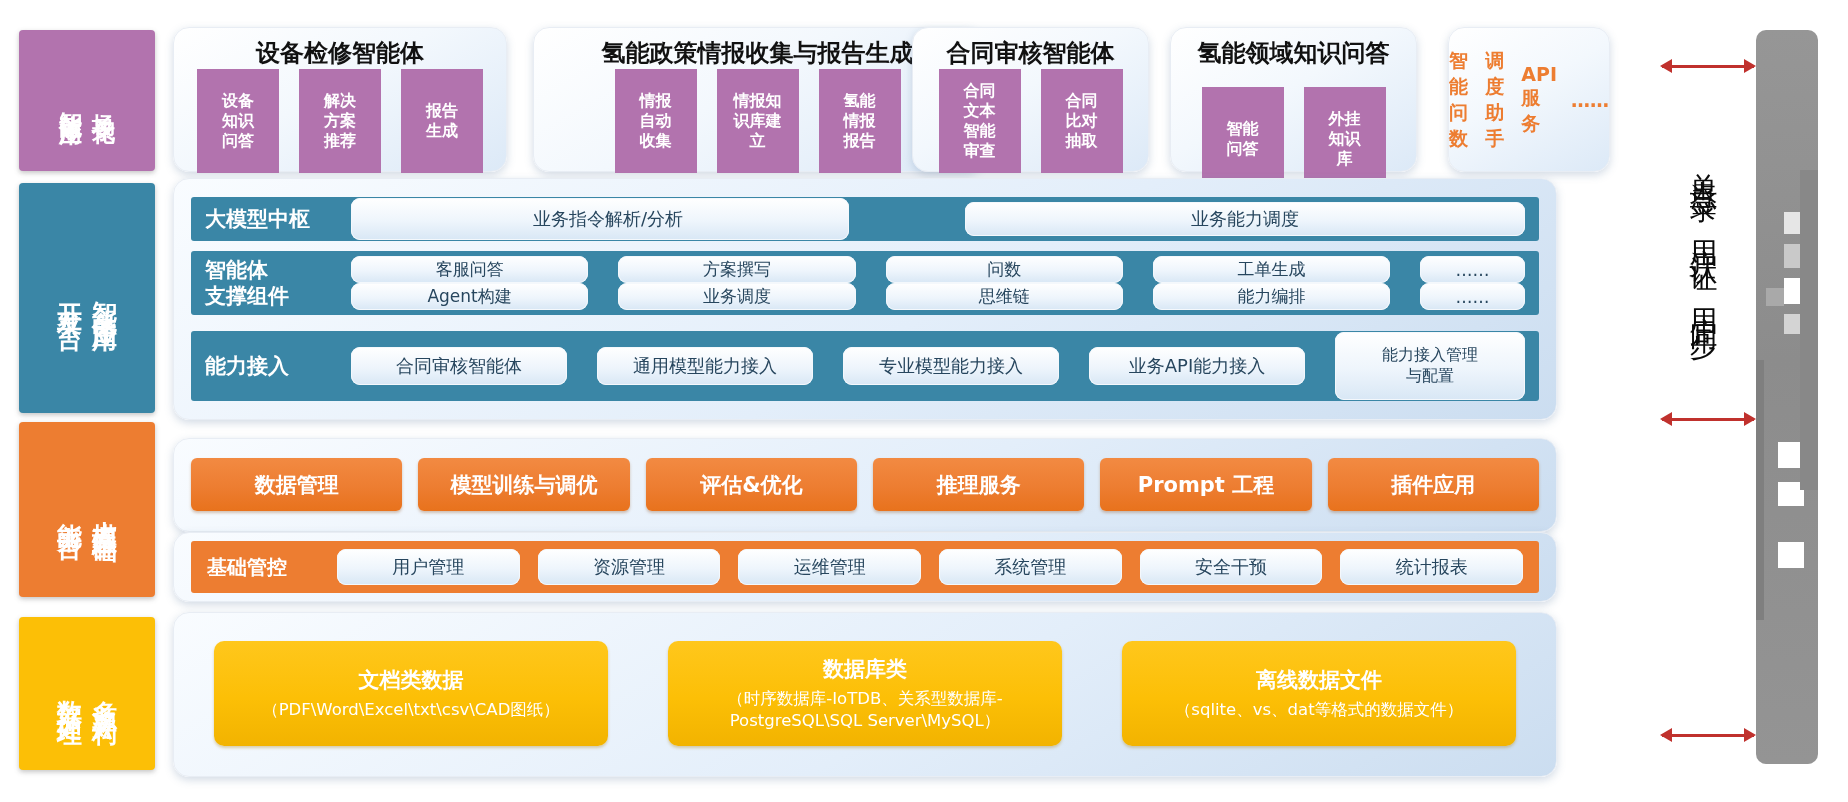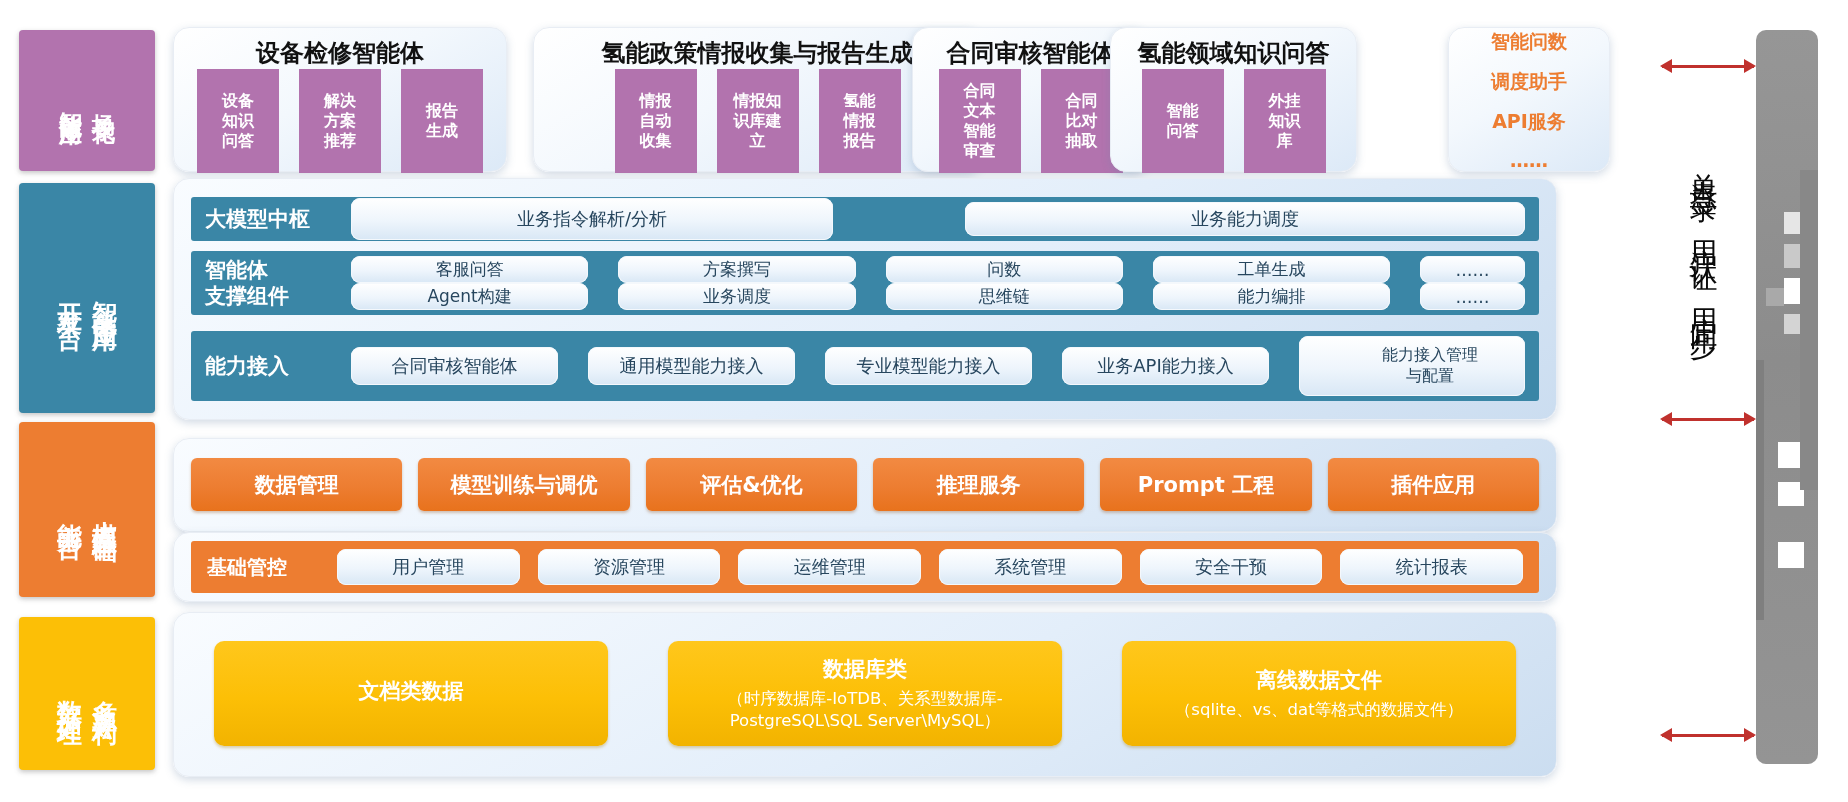--- a/index.html
+++ b/index.html
@@ -24,41 +24,41 @@
         box-shadow:0 3px 8px rgba(110,135,170,.30);}
   .bigcard{background:linear-gradient(150deg,#f9fcff 0%,#e3eefa 55%,#cbddf0 100%);}
 
   
   .agent-card{top:27px;height:143px;display:flex;flex-direction:column;align-items:center;}
   .agent-title{margin-top:9px;font-size:24px;font-weight:bold;color:#111;}
   .agent-boxes{flex:1;display:flex;align-items:center;justify-content:center;gap:20px;margin-bottom:8px;}
   .pbox{background:#b273ae;color:#fff;font-weight:bold;font-size:16px;line-height:1.25;
         min-width:62px;height:96px;padding:4px 10px;display:flex;align-items:center;justify-content:center;
         text-align:center;white-space:pre-line;}
-  .api-card{top:27px;height:143px;display:flex;flex-direction:column;align-items:center;justify-content:center;gap:14px;}
+  .api-card{top:27px;height:143px;display:flex;align-items:center;justify-content:center;gap:14px;}
   .api-line{color:#ed7d31;font-weight:bold;font-size:19px;}
 
   
   .blue-bar{position:absolute;left:17px;width:1348px;background:#3a86a6;border-radius:3px;
             display:flex;align-items:center;padding:0 14px;box-sizing:border-box;color:#fff;}
   .bar-label{flex:0 0 130px;font-weight:bold;font-size:21px;line-height:1.25;white-space:pre-line;}
   .pill{background:linear-gradient(180deg,#ffffff 0%,#eef5fc 55%,#d8e7f5 100%);
         border-radius:9px;color:#27465e;font-size:18px;display:flex;align-items:center;justify-content:center;
         text-align:center;box-shadow:inset 0 0 0 1px #f4f8fc;}
   .hub-row{flex:1;display:flex;align-items:center;}
-  .pill.hub1{flex:0 0 482px;height:42px;margin-left:16px;}
+  .pill.hub1{flex:0 0 482px;height:42px;margin-left:16px;padding-left:16px;}
   .hub-gap{flex:1;}
   .pill.hub2{flex:0 0 560px;height:34px;}
   .comp-rows{flex:1;display:flex;flex-direction:column;margin-left:16px;}
   .comp-row{display:flex;gap:30px;}
   .comp-row .pill{flex:1;height:27px;font-size:17px;}
   .comp-row .pill.dots{flex:0 0 105px;}
   .access-row{flex:1;display:flex;gap:30px;align-items:center;margin-left:16px;}
   .access-row .pill{flex:1;height:38px;}
-  .access-row .pill.tall{flex:0 0 190px;height:60px;font-size:16px;line-height:1.3;white-space:pre-line;padding-left:36px;}
+  .access-row .pill.tall{flex:0 0 190px;height:68px;font-size:16px;line-height:1.3;white-space:pre-line;}
 
   
   .model-btn-row{position:absolute;left:17px;top:19px;width:1348px;display:flex;gap:16px;}
   .obtn{flex:1;height:53px;border-radius:6px;color:#fff;font-weight:bold;font-size:21px;
         display:flex;align-items:center;justify-content:center;
         background:linear-gradient(180deg,#f28a42 0%,#ed7d31 55%,#e8721c 100%);
         box-shadow:0 2px 3px rgba(150,90,40,.35);}
   .orange-bar{position:absolute;left:17px;top:8px;width:1348px;height:52px;background:#ed7d31;border-radius:3px;
               display:flex;align-items:center;padding:12px 16px;box-sizing:border-box;}
   .orange-bar .bar-label{flex:0 0 130px;color:#fff;font-size:20px;}
@@ -140,21 +140,21 @@
     <div class="agent-boxes">
       <div class="pbox">合同
 文本
 智能
 审查</div>
       <div class="pbox">合同
 比对
 抽取</div>
     </div>
   </div>
-  <div class="card agent-card" style="left:1110px;width:245px;">
+  <div class="card agent-card" style="left:1170px;width:245px;gap:18px;">
     <div class="agent-title">氢能领域知识问答</div>
     <div class="agent-boxes">
       <div class="pbox">智能
 问答</div>
       <div class="pbox">外挂
 知识
 库</div>
     </div>
   </div>
   <div class="card api-card" style="left:1448px;width:160px;">
@@ -227,20 +227,21 @@
         <div class="pill">安全干预</div>
         <div class="pill">统计报表</div>
       </div>
     </div>
   </div>
 
   <div class="card bigcard" style="left:173px;top:612px;width:1382px;height:163px;">
     <div class="ybox-row">
       <div class="ybox">
         <div class="ybox-title">文档类数据</div>
+        <div class="ybox-sub">（PDF\Word\Excel\txt\csv\CAD图纸）</div>
       </div>
       <div class="ybox">
         <div class="ybox-title">数据库类</div>
         <div class="ybox-sub">（时序数据库-IoTDB、关系型数据库-PostgreSQL\SQL Server\MySQL）</div>
       </div>
       <div class="ybox">
         <div class="ybox-title">离线数据文件</div>
         <div class="ybox-sub">（sqlite、vs、dat等格式的数据文件）</div>
       </div>
     </div>

